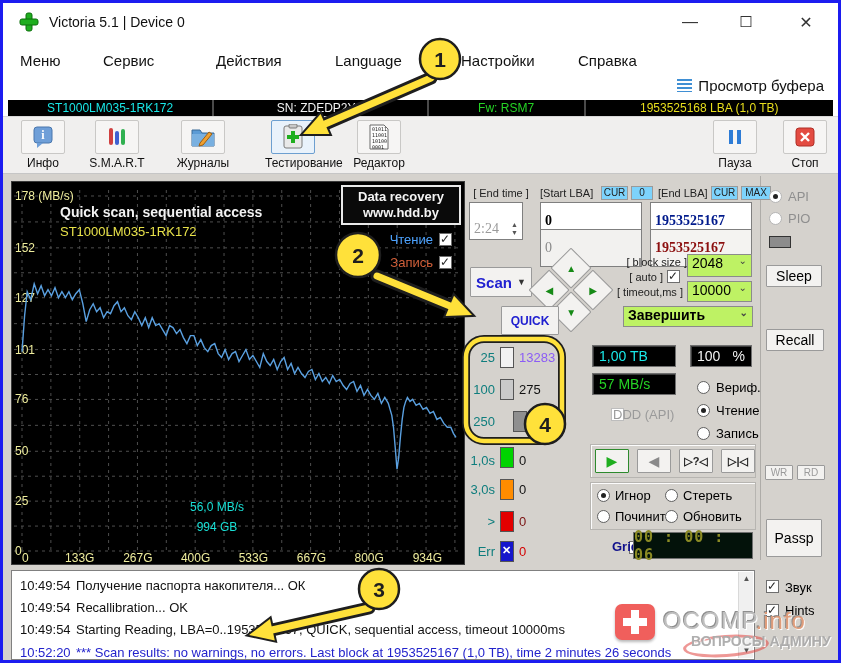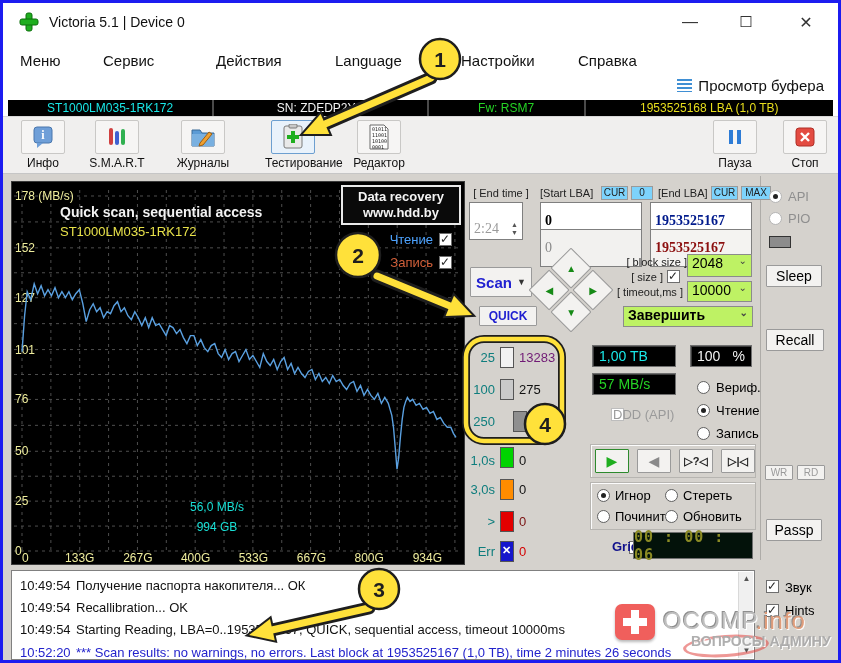--- a/index.html
+++ b/index.html
@@ -298,46 +298,46 @@
       </div>
     <div class="btn abs" style="left:0;top:31px;width:29px;height:29px">
         <span style="transform:rotate(-45deg);color:#168a16;font-size:10px">◀</span>
       </div>
     <div class="btn abs" style="left:31px;top:31px;width:29px;height:29px">
         <span style="transform:rotate(-45deg);color:#168a16;font-size:10px">▼</span>
       </div>
   </div>
 
   <div class="abs lbl" style="left:612px;top:253px;width:72px;text-align:right">[ block size ]</div>
-  <div class="abs lbl" style="left:614px;top:268px;width:46px;text-align:right">[ size ]</div>
+  <div class="abs lbl" style="left:614px;top:268px;width:46px;text-align:right">[ auto ]</div>
   <span class="cb abs on" style="left:664px;top:266px"></span>
   <div class="abs combo" style="left:684px;top:251px;width:65px;height:23px">
     <span>2048</span>
       <span class="chev">⌄</span>
   </div>
   <div class="abs lbl" style="left:604px;top:283px;width:76px;text-align:right">[ timeout,ms ]</div>
   <div class="abs combo" style="left:684px;top:278px;width:65px;height:21px">
     <span>10000</span>
       <span class="chev">⌄</span>
   </div>
 
-  <div class="abs btn" style="left:476px;top:303px;width:58px;height:20px">
+  <div class="abs btn" style="left:498px;top:303px;width:58px;height:29px">
     <span style="color:#2020d0;font-weight:bold;font-size:12px">QUICK</span>
   </div>
   <div class="abs combo" style="left:620px;top:303px;width:130px;height:21px;font-weight:bold">
     <span>Завершить</span>
       <span class="chev">⌄</span>
   </div>
 
   
   <div class="abs" style="left:462px;top:344px">
       <div style="display:flex;align-items:center;gap:5px">
         <span class="stat-label">25</span>
         <span class="stat-block" style="background: rgb(242, 242, 242);"></span>
-        <span class="stat-count" style="color: #701a75;">13283</span>
+        <span class="stat-count" style="color: #8b5cf6;">13283</span>
       </div>
     </div>
   <div class="abs" style="left:462px;top:376px">
       <div style="display:flex;align-items:center;gap:5px">
         <span class="stat-label">100</span>
         <span class="stat-block" style="background: rgb(201, 201, 201);"></span>
         <span class="stat-count" style="color: rgb(17, 17, 17);">275</span>
       </div>
     </div>
   <div class="abs" style="left:462px;top:408px">
@@ -453,21 +453,21 @@
     </div>
   <div class="abs btn" style="left:763px;top:326px;width:58px;height:22px;font-size:14px">
       <span>Recall</span>
     </div>
   <div class="abs btn" style="left:762px;top:462px;width:28px;height:15px;font-size:10px;color:#9a9a9a">
       <span>WR</span>
     </div>
   <div class="abs btn" style="left:794px;top:462px;width:28px;height:15px;font-size:10px;color:#9a9a9a">
       <span>RD</span>
     </div>
-  <div class="abs btn" style="left:763px;top:516px;width:56px;height:22px;font-size:14px">
+  <div class="abs btn" style="left:763px;top:516px;width:56px;height:38px;font-size:14px">
       <span>Passp</span>
     </div>
 
   
   <div class="abs log">
     <div class="log-line" style="top: 3px; color: rgb(17, 17, 17);">
         <span class="log-time">10:49:54</span>
         <span>Получение паспорта накопителя... ОК</span>
       </div>
     <div class="log-line" style="top: 25px; color: rgb(17, 17, 17);">

